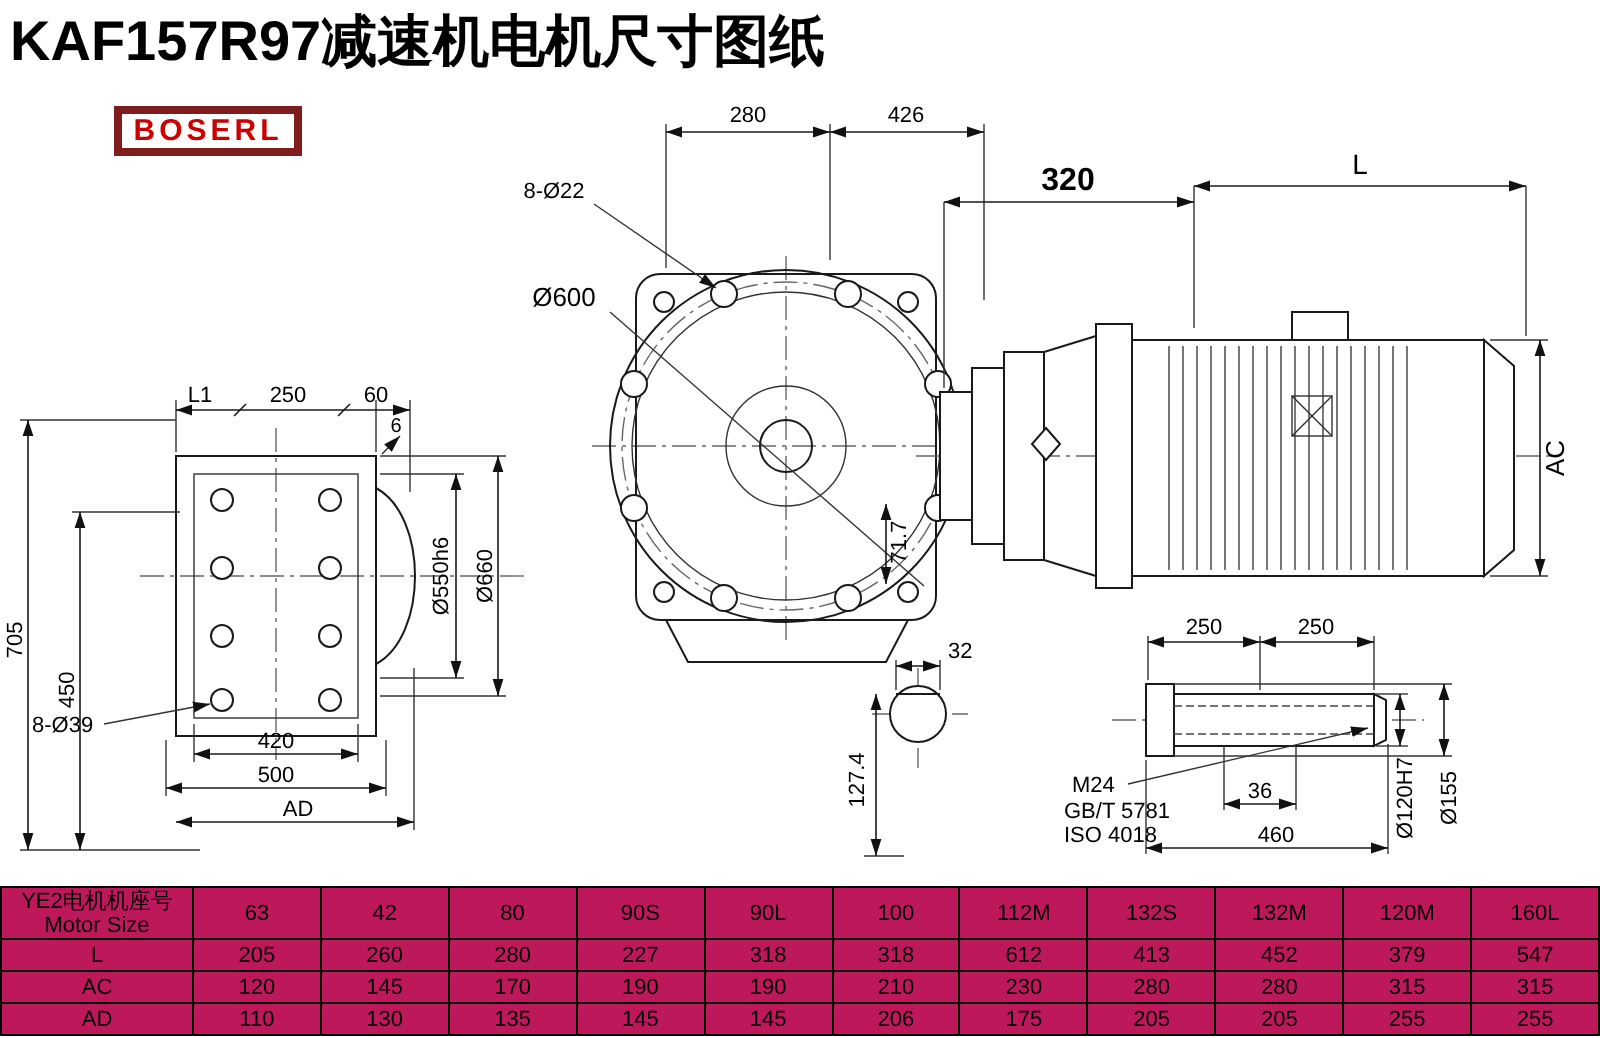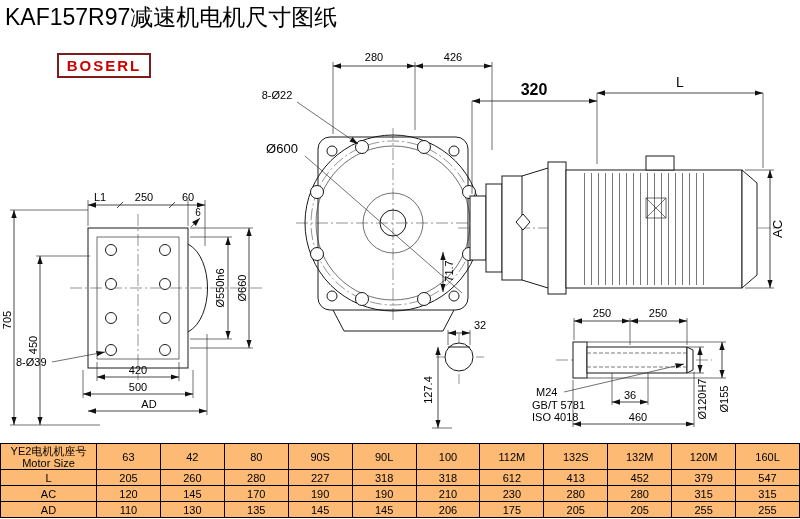--- a/index.html
+++ b/index.html
@@ -1,39 +1,39 @@
 <!DOCTYPE html>
 <html><head>
 <meta charset="utf-8">
 <style>
   * { margin:0; padding:0; box-sizing:border-box; }
   html,body { width:800px; height:519px; background:#fff; overflow:hidden;
               font-family:"Liberation Sans", sans-serif; position:relative; }
-  .title { position:absolute; top:2px; left:5px; font-size:23px; font-weight:normal; color:#000; }
+  .title { position:absolute; top:2px; left:5px; font-size:28px; font-weight:bold; color:#000; }
   .logo  { position:absolute; top:53px; left:57px; width:94px; height:25px;
-           border:2px solid #7f1d1d; color:#cc0000; font-weight:bold; font-size:15px;
+           border:4px solid #7f1d1d; color:#cc0000; font-weight:bold; font-size:15px;
            display:flex; align-items:center; justify-content:center; letter-spacing:2px; background:#fff; }
   svg.drawing { position:absolute; top:0; left:0; }
 
   .ol { fill:none; stroke:#1a1a1a; stroke-width:1; }
   .olw { fill:#fff; stroke:#1a1a1a; stroke-width:1; }
   .tl { fill:none; stroke:#333; stroke-width:0.7; }
   .dl { fill:none; stroke:#1a1a1a; stroke-width:0.8; }
   .cl { fill:none; stroke:#666; stroke-width:0.7; stroke-dasharray:12 3 2 3; }
   .hid { fill:none; stroke:#444; stroke-width:0.7; stroke-dasharray:4 2; }
   .hole { fill:#fff; stroke:#1a1a1a; stroke-width:1; }
   text { font-family:"Liberation Sans", sans-serif; fill:#000; font-size:11px; }
   .dt  { font-size:11px; }
   .dt13{ font-size:13px; }
   .dt14{ font-size:14px; }
   .dtb { font-size:16px; font-weight:bold; }
   .dts { font-size:10px; }
 
   table.dim-table { position:absolute; left:0; top:443px; width:800px; border-collapse:collapse;
-                    table-layout:fixed; font-size:11px; text-align:center; color:#000; background:#fdba74;padding-left:17px; }
+                    table-layout:fixed; font-size:11px; text-align:center; color:#000; background:#be185d;padding-left:17px; }
   .dim-table th, .dim-table td { border:1px solid #000; padding:0; height:16px; font-weight:normal; overflow:hidden; }
   .dim-table th.corner { width:96px; line-height:12px; height:26px; }
 </style>
 </head>
 <body>
 
 <div class="title">KAF157R97减速机电机尺寸图纸</div>
 <div class="logo">BOSERL</div>
 
 <svg class="drawing" width="800" height="443" viewBox="0 0 800 443">

